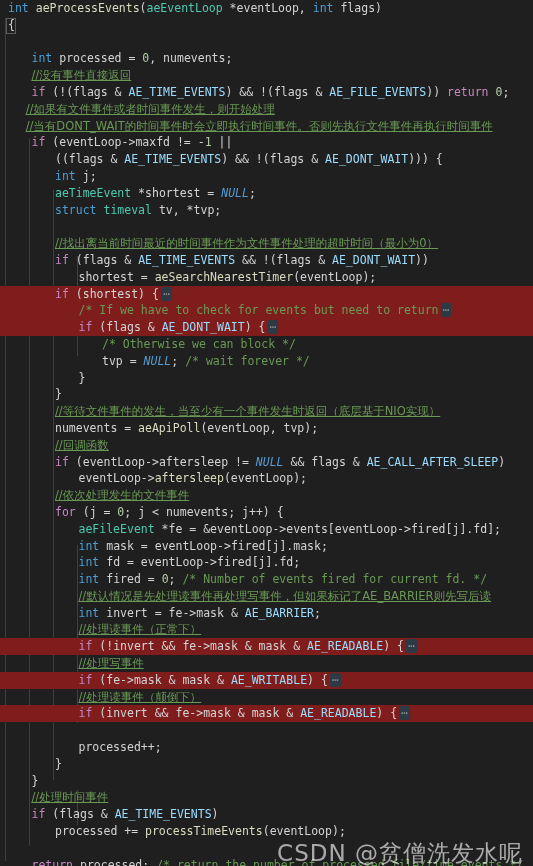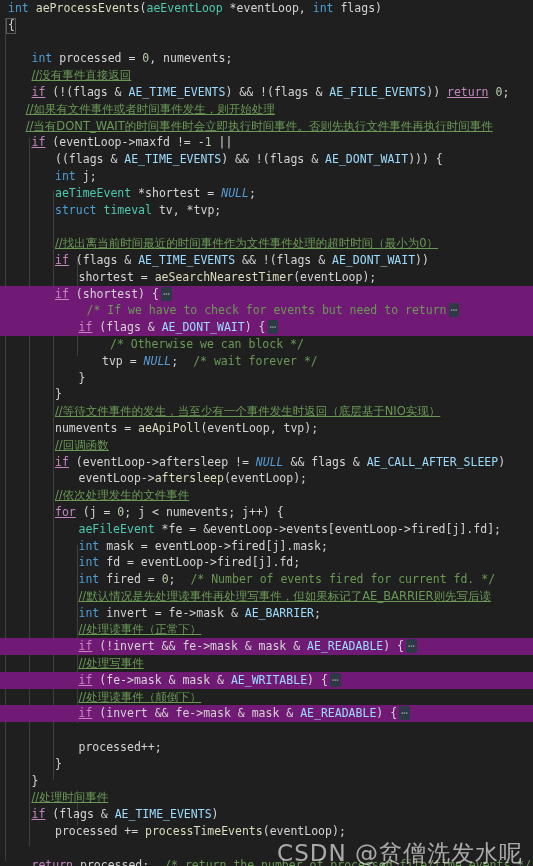--- a/index.html
+++ b/index.html
@@ -27,21 +27,21 @@
   }
   .line {
     position: relative;
     height: 16.8px;
     line-height: 16.8px;
     padding-left: 8px;
     white-space: pre;
     box-sizing: border-box;
   }
   .line.hl {
-    background: #701a75;
+    background: #7f1d1d;
   }
   
   .guides {
     position: absolute;
     left: 0; top: 0;
     width: 533px;
     height: 100%;
     pointer-events: none;
   }
   .guide {
@@ -50,28 +50,28 @@
     background: #3f3f3f;
   }
   
   .bracketbox {
     position: absolute;
     border: 1px solid #5a5a5a;
     pointer-events: none;
     box-sizing: border-box;
   }
   
-  .kw   { color: #c586c0; text-decoration: underline; }  
+  .kw   { color: #c586c0; }  
   .ty   { color: #4a9fd5; }  
   .cls  { color: #4ec9b0; }  
   .fn   { color: #dcdcc0; }  
   .var  { color: #9cdcfe; }  
   .id   { color: #d4d4d4; }  
   .num  { color: #b5cea8; }
-  .cm   { color: #6a9955; margin-left: 8px; }  
+  .cm   { color: #6a9955; }  
   .cmz  { color: #6a9955; font-family: "DejaVu Sans", "Liberation Sans", sans-serif; text-decoration: underline; }
   .pun  { color: #d4d4d4; }
   .nul  { color: #569cd6; font-style: italic; }
   .fold {
     color: #8a8a8a;
     background: #2c3a46;
     border-radius: 2px;
     padding: 0 2px;
     margin-left: 2px;
   }

